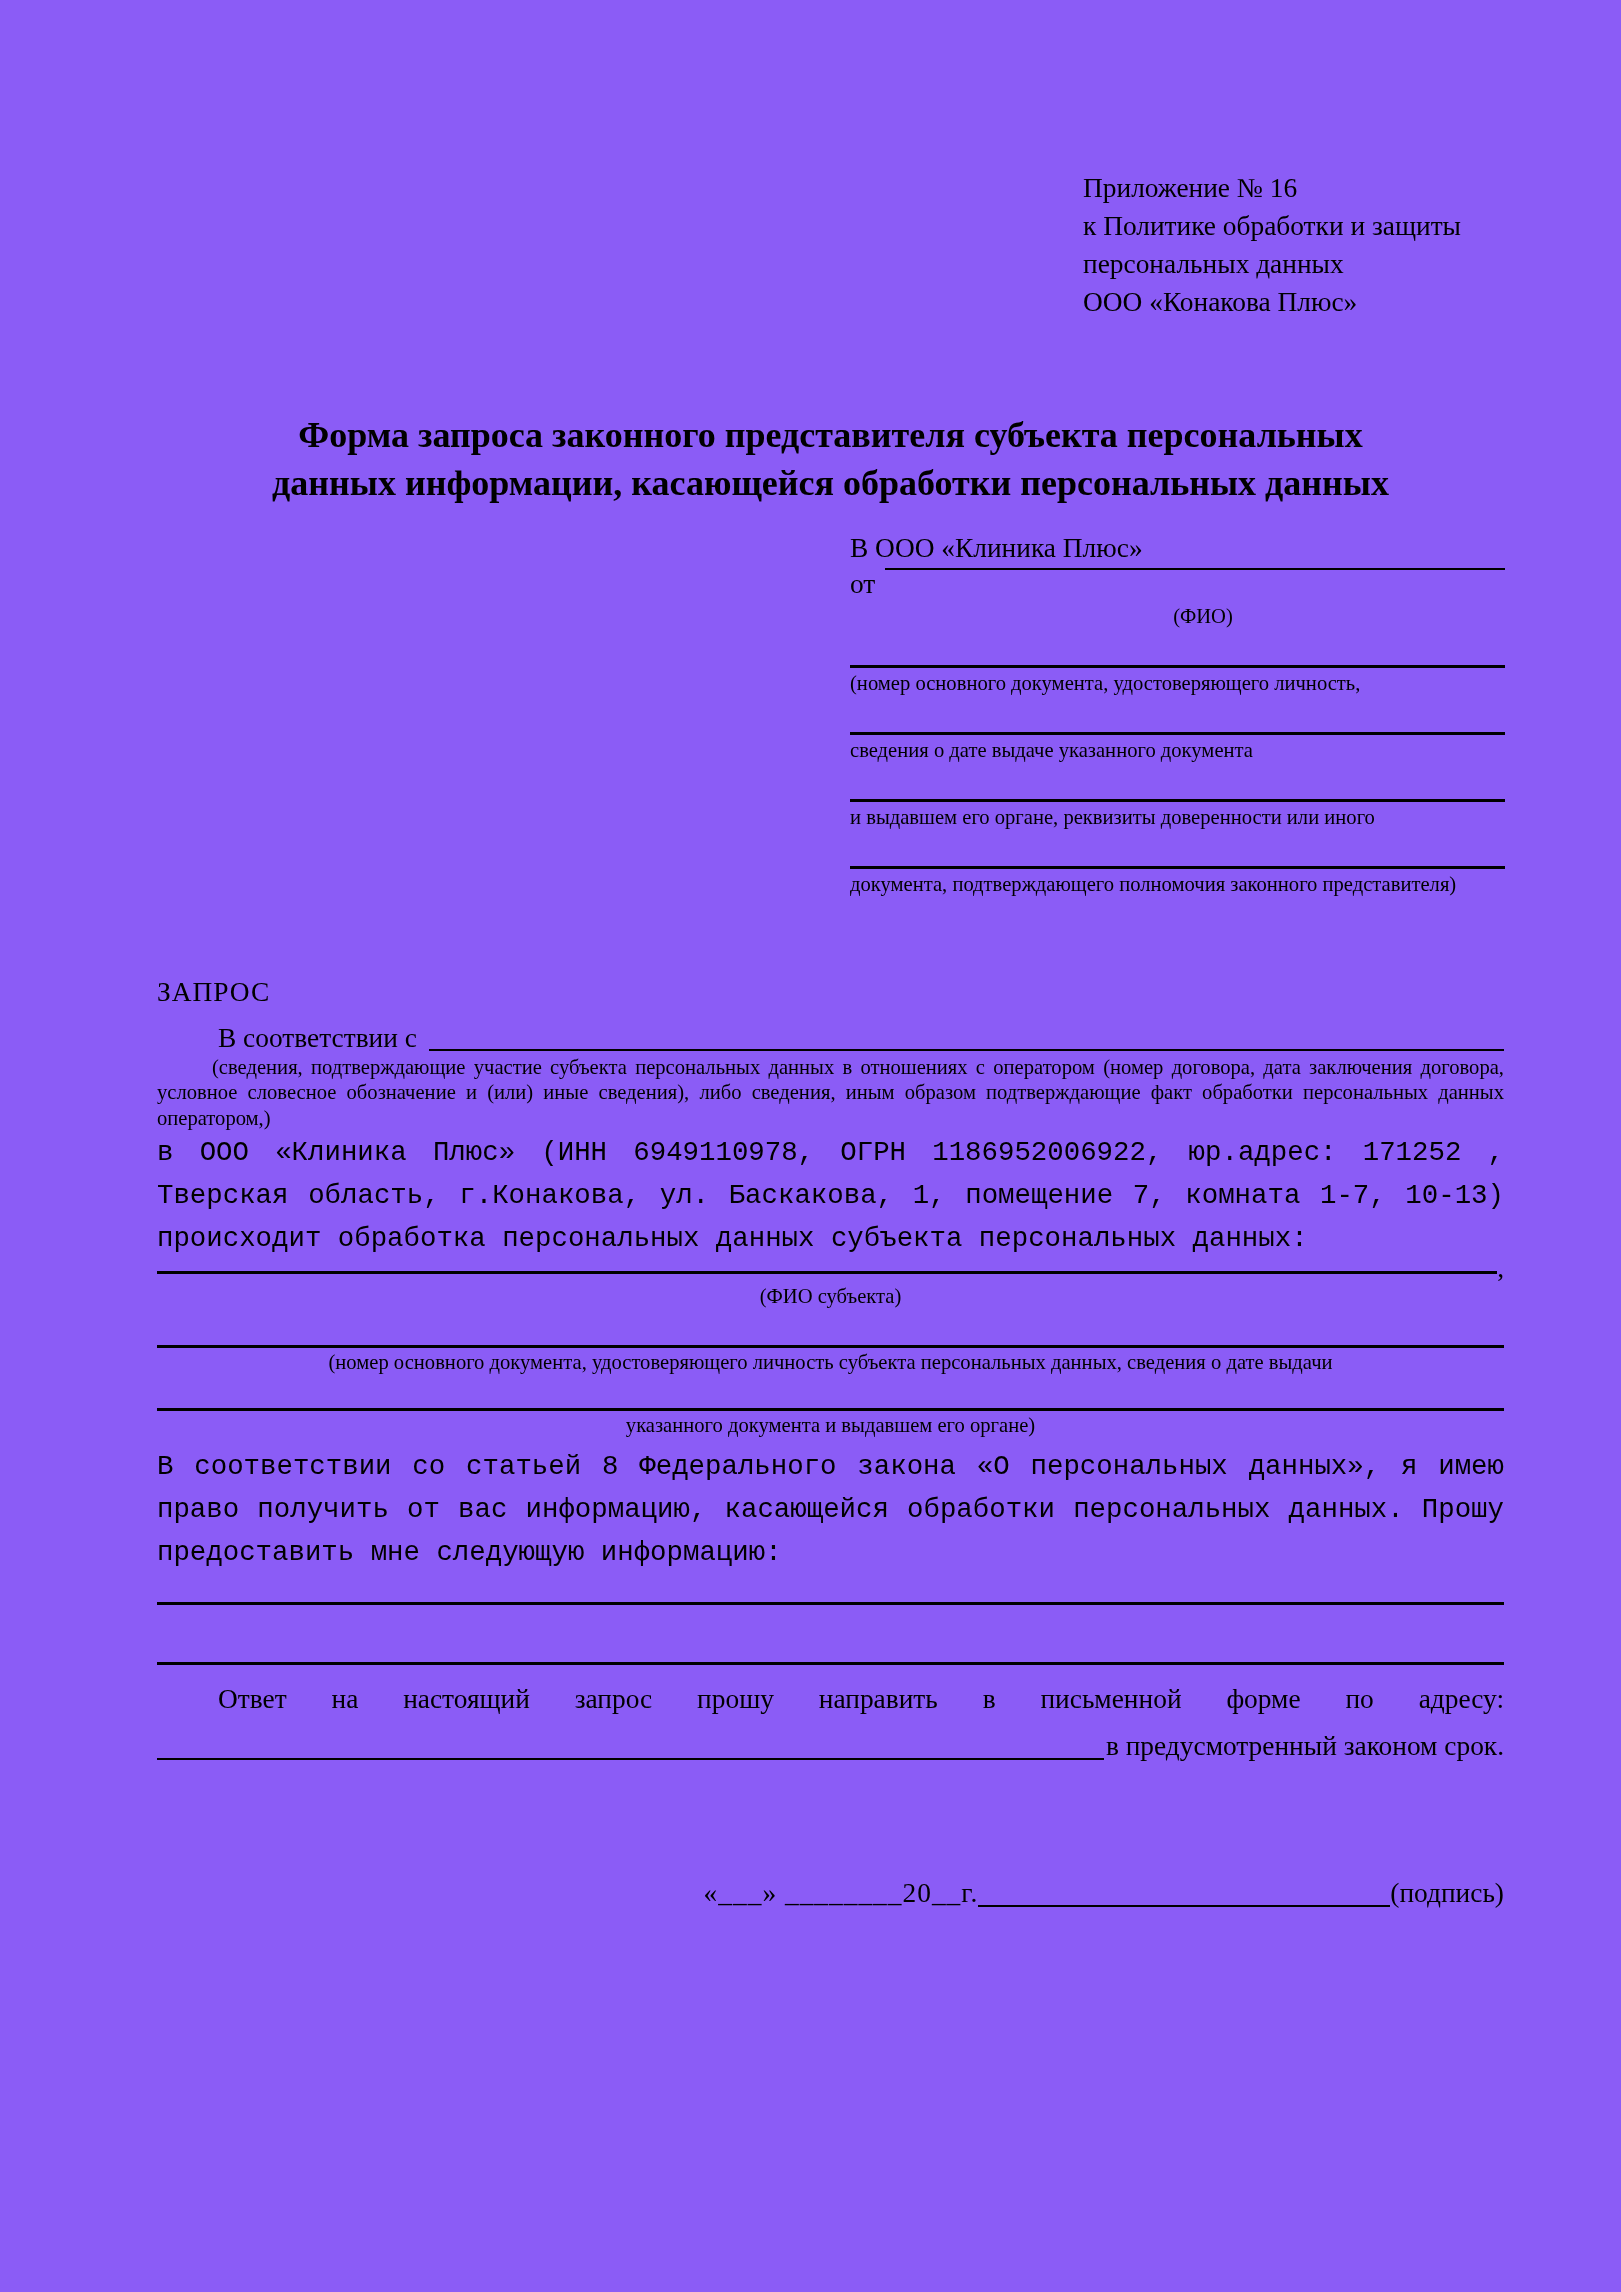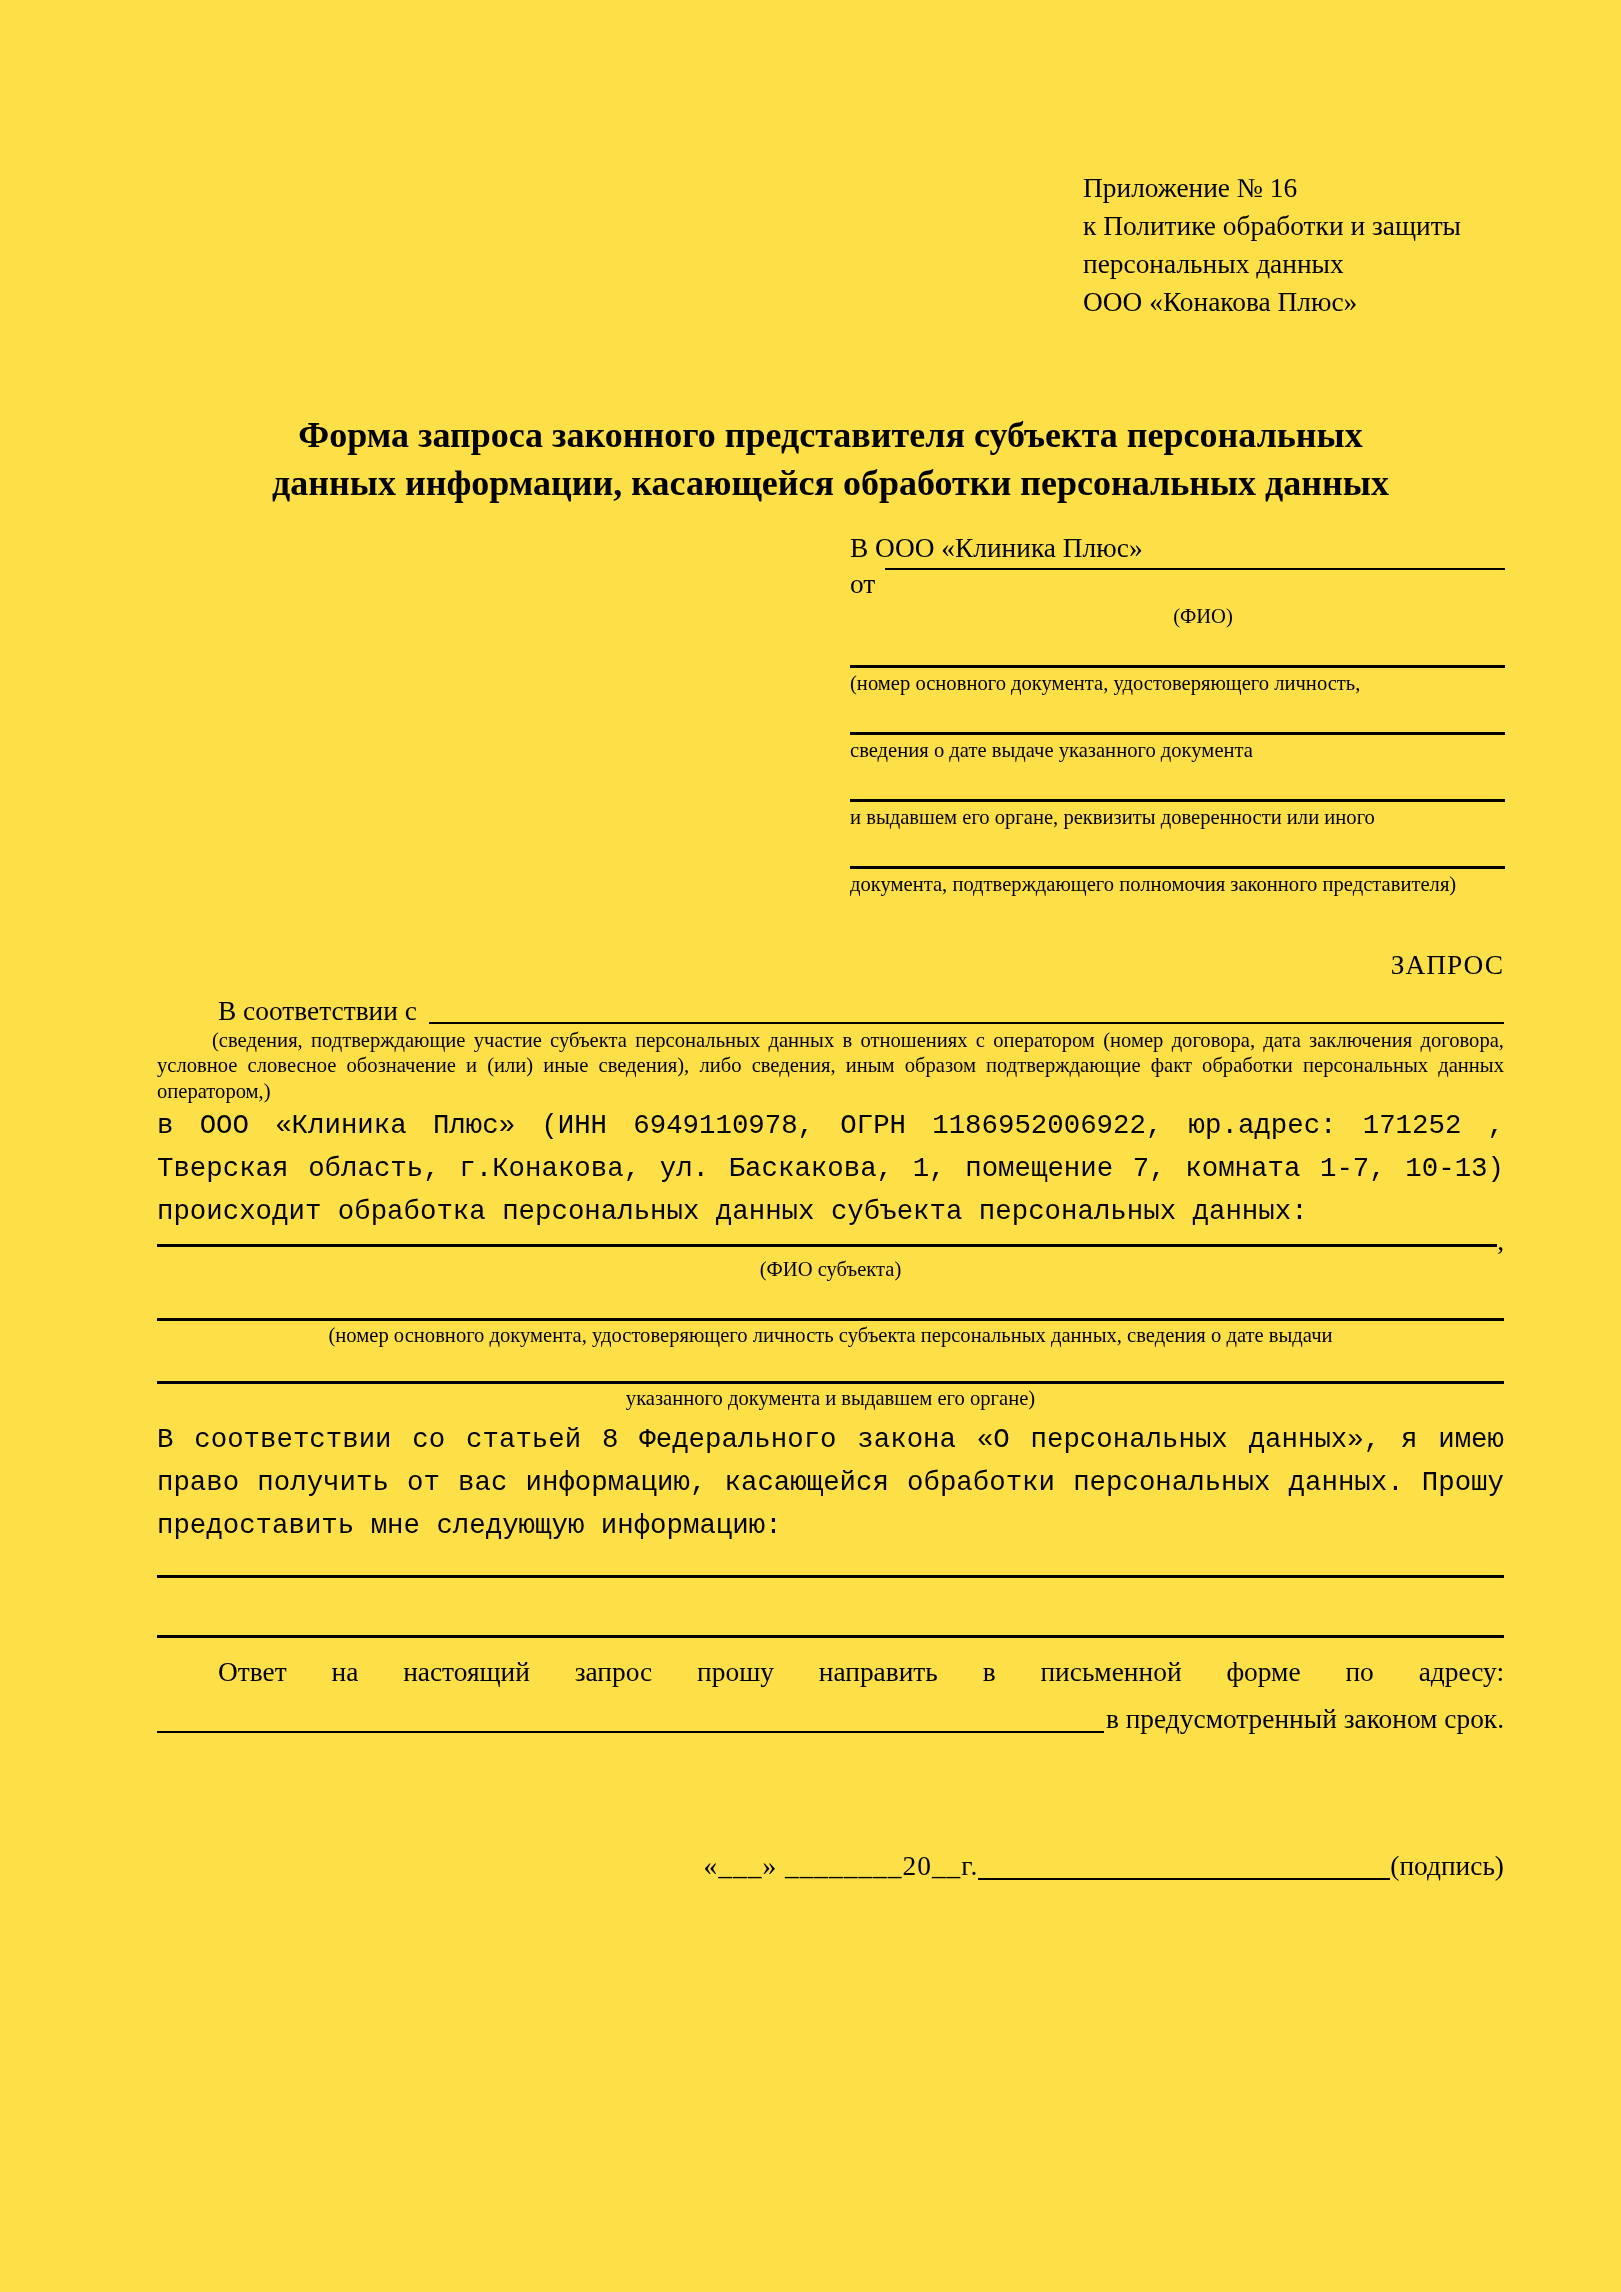--- a/index.html
+++ b/index.html
@@ -1,18 +1,18 @@
 <!DOCTYPE html>
 <html><head>
 <meta charset="utf-8">
 <style>
   html,body{margin:0;padding:0;background:#e8e8e8;}
   .page{
     width:1621px;height:2293px;box-sizing:border-box;
-    margin:0 auto;background:#fde047;color:#000000;
+    margin:0 auto;background:#8b5cf6;color:#000000;
     padding:169px 117px 0 157px;
     font-family:"Liberation Serif","DejaVu Serif",serif;
     font-size:27.4px;position:relative;overflow:hidden;
   }
   
   .appendix{margin-left:926px;width:423px;line-height:38px;}
   
   .title{margin:90px auto 0;max-width:1191px;text-align:center;font-weight:bold;font-size:36px;line-height:48px;}
   
   .addressee{margin-left:693px;width:655px;margin-top:21.6px;}
@@ -20,21 +20,21 @@
   .uline{border-bottom:2.9px solid #000;}
   .from-row{display:flex;align-items:flex-start;height:37px;}
   .from-row .flabel{line-height:33px;}
   .from-row .uline{flex:1;margin-left:9.8px;margin-bottom:3.9px;}
   .fio-cap{padding-left:51px;text-align:center;line-height:23.5px;}
   .small{font-size:20.6px;}
   .a-row{margin-top:7.8px;}
   .a-line{height:29px;border-bottom:3.9px solid #000;}
   .a-cap{text-align:left;line-height:24.5px;padding-top:2.9px;}
   
-  .request-heading{margin-top:49px;text-align:right;line-height:39px;letter-spacing:1px;}
+  .request-heading{margin-top:76px;text-align:left;line-height:39px;letter-spacing:1px;}
   .accordance{display:flex;align-items:flex-end;margin-top:5.9px;height:37px;padding-left:61px;}
   .accordance .alabel{white-space:nowrap;line-height:33px;}
   .accordance .uline{flex:1;margin-left:11.8px;margin-bottom:3.9px;}
   .acc-cap{margin:0;font-size:20.6px;line-height:25.5px;text-align:justify;text-indent:55px;}
   .body-par{margin:0;text-align:justify;line-height:43px;font-family:Liberation Mono, monospace;}
   .subject-row{display:flex;align-items:flex-end;margin-top:5.9px;height:15.7px;}
   .subject-row .uline{flex:1;border-bottom-width:3.9px;margin-bottom:7.8px;}
   .subject-row .comma{line-height:25.5px;}
   .cap-center{font-size:20.6px;text-align:center;line-height:24.5px;padding-top:2px;}
   .full-line{height:0;border-bottom:3.9px solid #000;}

